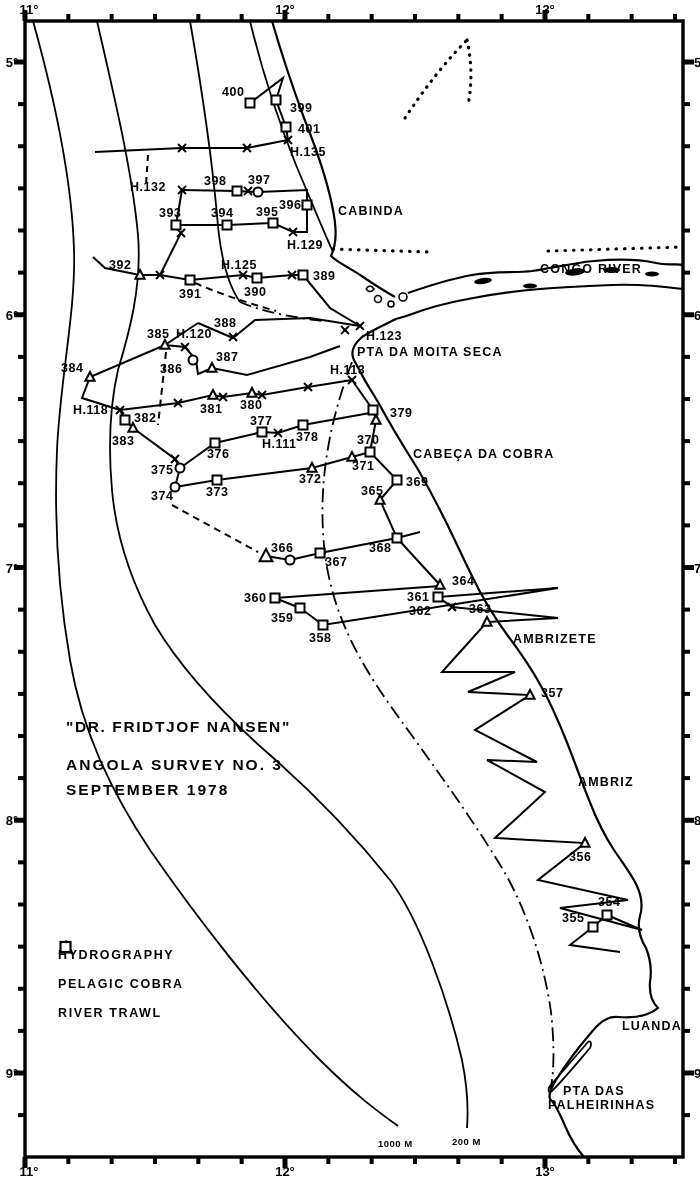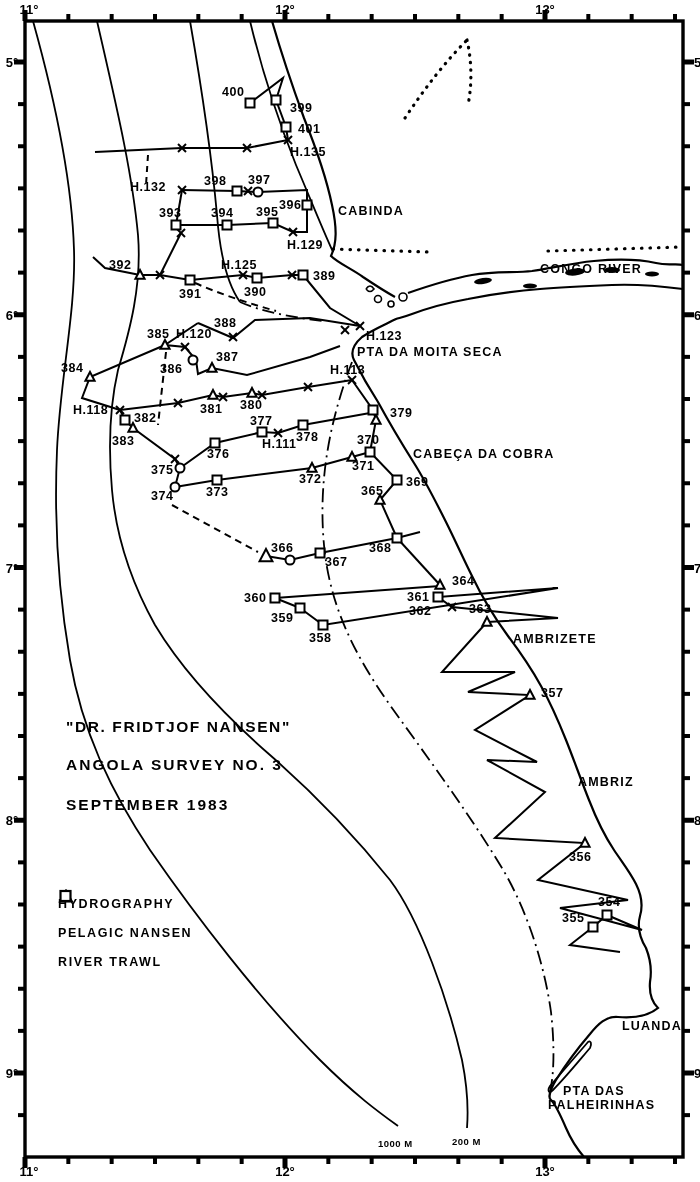--- a/index.html
+++ b/index.html
@@ -2,23 +2,23 @@
 <html><head>
 <meta charset="utf-8">
 <style>
   html,body{margin:0;padding:0;background:#fff;}
   .stage{position:relative;width:700px;height:1182px;background:#ffffff;overflow:hidden;
          font-family:"Liberation Sans",sans-serif;}
   svg{position:absolute;left:0;top:0;}
   .overlay{position:absolute;color:#000;}
   .title-block{left:66px;top:718px;font-weight:bold;font-size:15.5px;letter-spacing:1.6px;}
   .title-line1{margin-bottom:20px;}
-  .title-line2{margin-bottom:22px;letter-spacing:2px;}
+  .title-line2{margin-bottom:7px;letter-spacing:2px;}
   .title-line3{letter-spacing:2px;}
-  .legend-block{left:58px;top:889px;text-align:right;}
+  .legend-block{left:58px;top:940px;text-align:right;}
   .legend-row{display:flex;align-items:center;height:29px;}
   .legend-icon{width:16px;height:14px;margin-right:28px;flex:0 0 16px;}
   .legend-label{font-weight:bold;font-size:12.5px;letter-spacing:1.6px;}
 </style>
 </head>
 <body>
 
 <div class="stage">
 
   <svg id="map-svg" width="700" height="1182" viewBox="0 0 700 1182">
@@ -374,36 +374,36 @@
         <text font-family="&quot;Liberation Sans&quot;,sans-serif" font-weight="bold" font-size="13px" fill="#000" text-anchor="start" x="694" y="320">6°</text>
         <text font-family="&quot;Liberation Sans&quot;,sans-serif" font-weight="bold" font-size="13px" fill="#000" text-anchor="start" x="694" y="573">7°</text>
         <text font-family="&quot;Liberation Sans&quot;,sans-serif" font-weight="bold" font-size="13px" fill="#000" text-anchor="start" x="694" y="825">8°</text>
         <text font-family="&quot;Liberation Sans&quot;,sans-serif" font-weight="bold" font-size="13px" fill="#000" text-anchor="start" x="694" y="1078">9°</text>
       </g>
   </svg>
 
   <div class="overlay title-block">
     <div class="title-line1">"DR. FRIDTJOF NANSEN"</div>
     <div class="title-line2">ANGOLA SURVEY NO. 3</div>
-    <div class="title-line3">SEPTEMBER 1983</div>
+    <div class="title-line3">SEPTEMBER 1978</div>
   </div>
 
   <div class="overlay legend-block">
     <div class="legend-row">
       <svg class="legend-icon" viewBox="0 0 16 14">
         <line x1="3" y1="2" x2="12" y2="12" stroke="#000" stroke-width="2.2"></line>
         <line x1="3" y1="12" x2="12" y2="2" stroke="#000" stroke-width="2.2"></line>
       </svg>
       <span class="legend-label">HYDROGRAPHY</span>
     </div>
     <div class="legend-row">
       <svg class="legend-icon" viewBox="0 0 16 14">
         <path d="M8,1.5 L14,12.5 L2,12.5 Z" fill="#fff" stroke="#000" stroke-width="2"></path>
       </svg>
-      <span class="legend-label">PELAGIC NANSEN</span>
+      <span class="legend-label">PELAGIC COBRA</span>
     </div>
     <div class="legend-row">
       <svg class="legend-icon" viewBox="0 0 16 14">
         <rect x="2.5" y="2" width="10" height="10" fill="#fff" stroke="#000" stroke-width="2.2"></rect>
       </svg>
       <span class="legend-label">RIVER TRAWL</span>
     </div>
   </div>
 
 </div>

